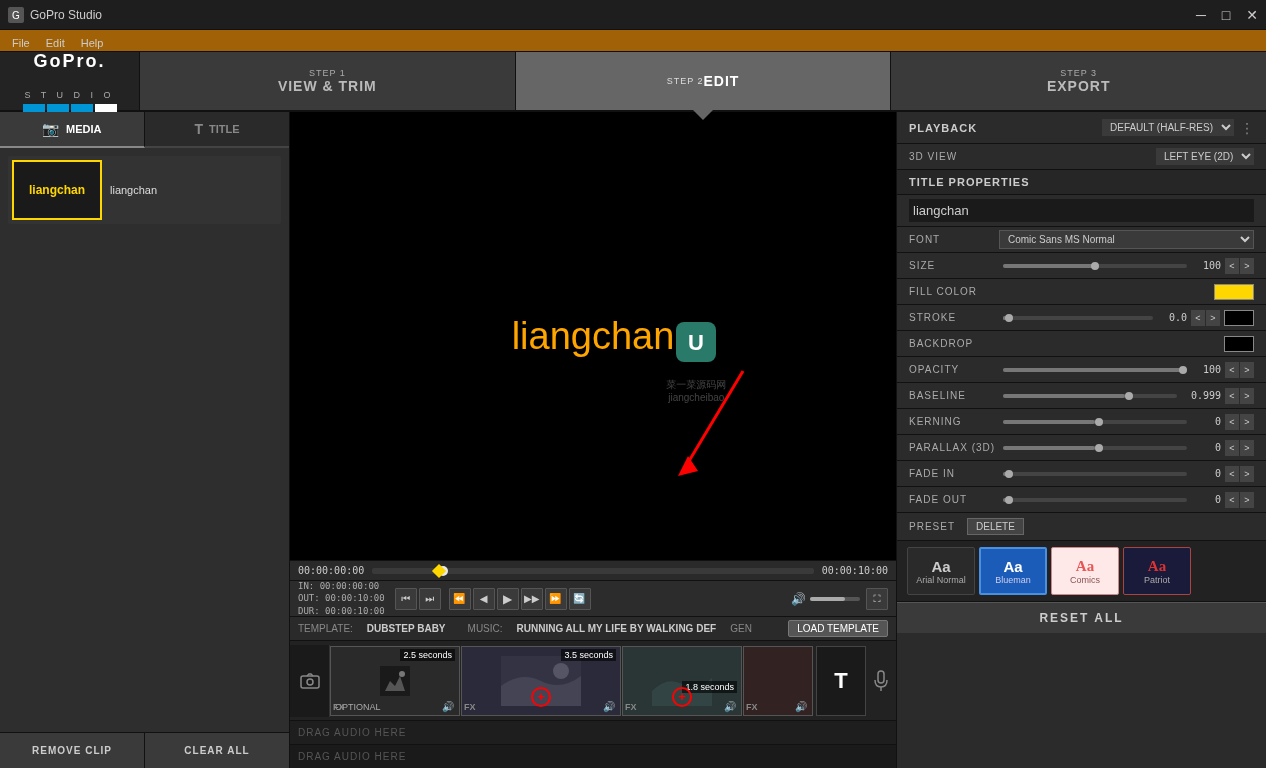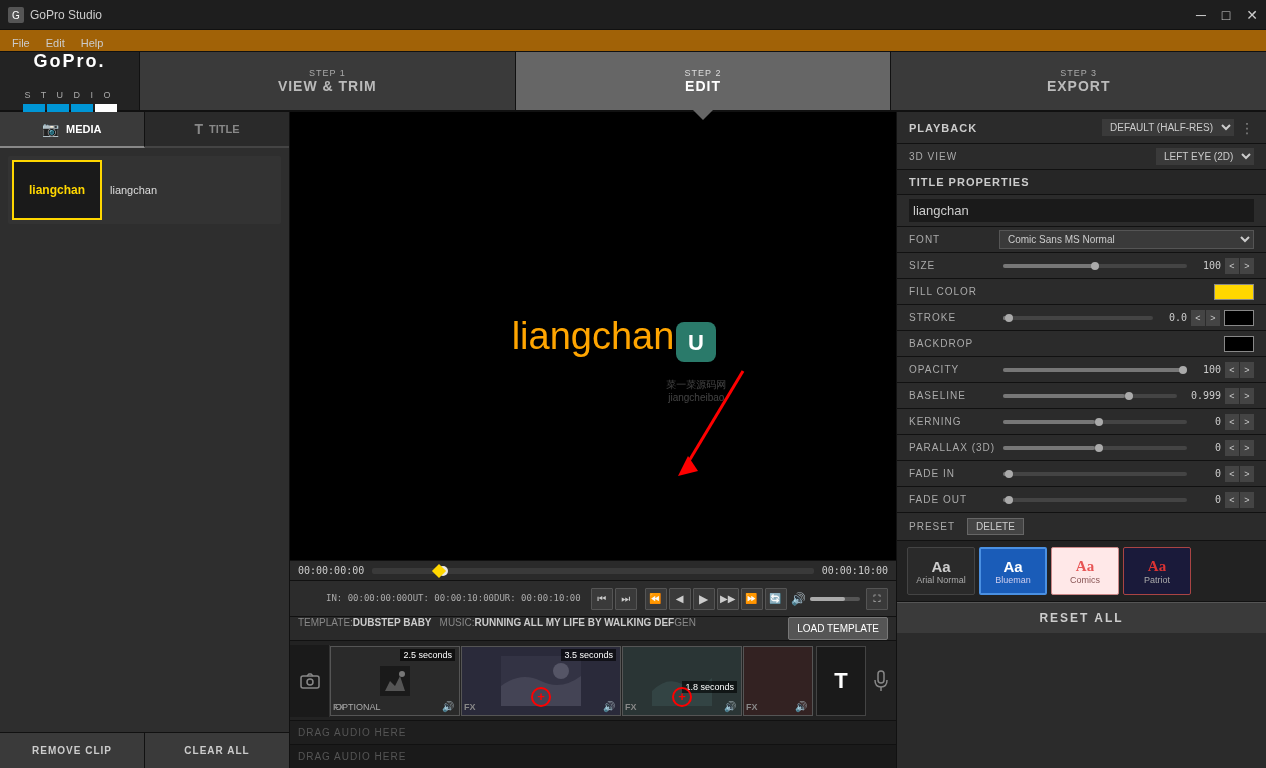--- a/index.html
+++ b/index.html
@@ -61,21 +61,21 @@
       <div style="width:22px;height:8px;background:#0096d6;"></div>
       <div style="width:22px;height:8px;background:#0096d6;"></div>
       <div style="width:22px;height:8px;background:#0096d6;"></div>
       <div style="width:22px;height:8px;background:#ffffff;"></div>
     </div>
   </div>
   <div style="flex:1;display:flex;flex-direction:column;align-items:center;justify-content:center;background:#3a3a3a;border-right:1px solid #111;cursor:pointer;">
     <div style="font-size:9px;color:#aaa;letter-spacing:1px;">STEP 1</div>
     <div style="font-size:14px;font-weight:bold;color:#bbb;letter-spacing:1px;">VIEW &amp; TRIM</div>
   </div>
-  <div style="flex:1;display:flex;flex-direction:column;align-items:center;justify-content:center;background:#666;border-right:1px solid #111;cursor:pointer;position:relative;">
+  <div style="flex:1;display:flex;flex-direction:row;align-items:center;justify-content:center;background:#666;border-right:1px solid #111;cursor:pointer;position:relative;">
     <div style="font-size:9px;color:#ddd;letter-spacing:1px;">STEP 2</div>
     <div style="font-size:14px;font-weight:bold;color:white;letter-spacing:1px;">EDIT</div>
     <div style="position:absolute;bottom:-10px;width:0;height:0;border-left:10px solid transparent;border-right:10px solid transparent;border-top:10px solid #666;z-index:10;"></div>
   </div>
   <div style="flex:1;display:flex;flex-direction:column;align-items:center;justify-content:center;background:#3a3a3a;cursor:pointer;">
     <div style="font-size:9px;color:#aaa;letter-spacing:1px;">STEP 3</div>
     <div style="font-size:14px;font-weight:bold;color:#bbb;letter-spacing:1px;">EXPORT</div>
   </div>
 </div>
 
@@ -132,21 +132,21 @@
     <div style="height:20px;background:#2a2a2a;display:flex;align-items:center;padding:0 8px;gap:8px;border-top:1px solid #111;">
       <span style="color:#ccc;font-size:10px;font-family:monospace;">00:00:00:00</span>
       <div style="flex:1;height:6px;background:#3a3a3a;border-radius:2px;position:relative;cursor:pointer;">
         <div style="width:10px;height:10px;background:#e8e8e8;border-radius:50%;position:absolute;top:-2px;left:15%;cursor:grab;"></div>
         <div style="width:10px;height:10px;background:#ffd700;transform:rotate(45deg);position:absolute;top:-2px;left:14%;"></div>
       </div>
       <span style="color:#ccc;font-size:10px;font-family:monospace;">00:00:10:00</span>
     </div>
 
     <div style="height:36px;background:#2c2c2c;display:flex;align-items:center;padding:0 8px;gap:2px;border-top:1px solid #111;">
-      <div style="display:flex;flex-direction:row;font-size:9px;color:#aaa;font-family:monospace;margin-right:8px;line-height:1.4;margin-left:28px;">
+      <div style="display:flex;flex-direction:column;font-size:9px;color:#aaa;font-family:monospace;margin-right:8px;line-height:1.4;">
         <span>IN: 00:00:00:00</span>
         <span>OUT: 00:00:10:00</span>
         <span>DUR: 00:00:10:00</span>
       </div>
       <button style="width:22px;height:22px;background:#3a3a3a;border:1px solid #555;color:#ccc;cursor:pointer;font-size:10px;border-radius:1px;">⏮</button>
       <button style="width:22px;height:22px;background:#3a3a3a;border:1px solid #555;color:#ccc;cursor:pointer;font-size:10px;border-radius:1px;">⏭</button>
       <div style="width:4px;"></div>
       <button style="width:22px;height:22px;background:#3a3a3a;border:1px solid #555;color:#ccc;cursor:pointer;font-size:10px;border-radius:1px;">⏪</button>
       <button style="width:22px;height:22px;background:#3a3a3a;border:1px solid #555;color:#ccc;cursor:pointer;font-size:10px;border-radius:1px;">◀</button>
       <button style="width:22px;height:22px;background:#3a3a3a;border:1px solid #555;color:#ccc;cursor:pointer;font-size:12px;border-radius:1px;">▶</button>
@@ -155,21 +155,21 @@
       <button style="width:22px;height:22px;background:#3a3a3a;border:1px solid #555;color:#ccc;cursor:pointer;font-size:10px;border-radius:1px;">🔄</button>
       <div style="margin-left:auto;display:flex;align-items:center;gap:4px;">
         <span style="color:#ccc;font-size:12px;">🔊</span>
         <div style="width:50px;height:4px;background:#555;cursor:pointer;border-radius:2px;position:relative;">
           <div style="width:70%;height:100%;background:#aaa;border-radius:2px;"></div>
         </div>
       </div>
       <button style="width:22px;height:22px;background:#3a3a3a;border:1px solid #555;color:#ccc;cursor:pointer;font-size:10px;margin-left:4px;border-radius:1px;">⛶</button>
     </div>
 
-    <div style="height:24px;background:#2a2a2a;display:flex;padding:0 8px;gap:0;border-top:1px solid #111;font-size:10px;color:#888;">
+    <div style="height:24px;background:#2a2a2a;display:flex;align-items:center;padding:0 8px;gap:14px;border-top:1px solid #111;font-size:10px;color:#888;">
       <span>TEMPLATE:</span>
       <span style="color:#ccc;font-weight:bold;">DUBSTEP BABY</span>
       <span style="margin-left:8px;">MUSIC:</span>
       <span style="color:#ccc;font-weight:bold;">RUNNING ALL MY LIFE BY WALKING DEF</span>
       <span>GEN</span>
       <button style="margin-left:auto;background:#555;border:1px solid #777;color:#fff;padding:2px 8px;cursor:pointer;font-size:10px;border-radius:2px;">LOAD TEMPLATE</button>
     </div>
 
     <div style="height:80px;background:#222;display:flex;align-items:center;padding:2px 0;overflow-x:auto;border-top:1px solid #111;">
 

